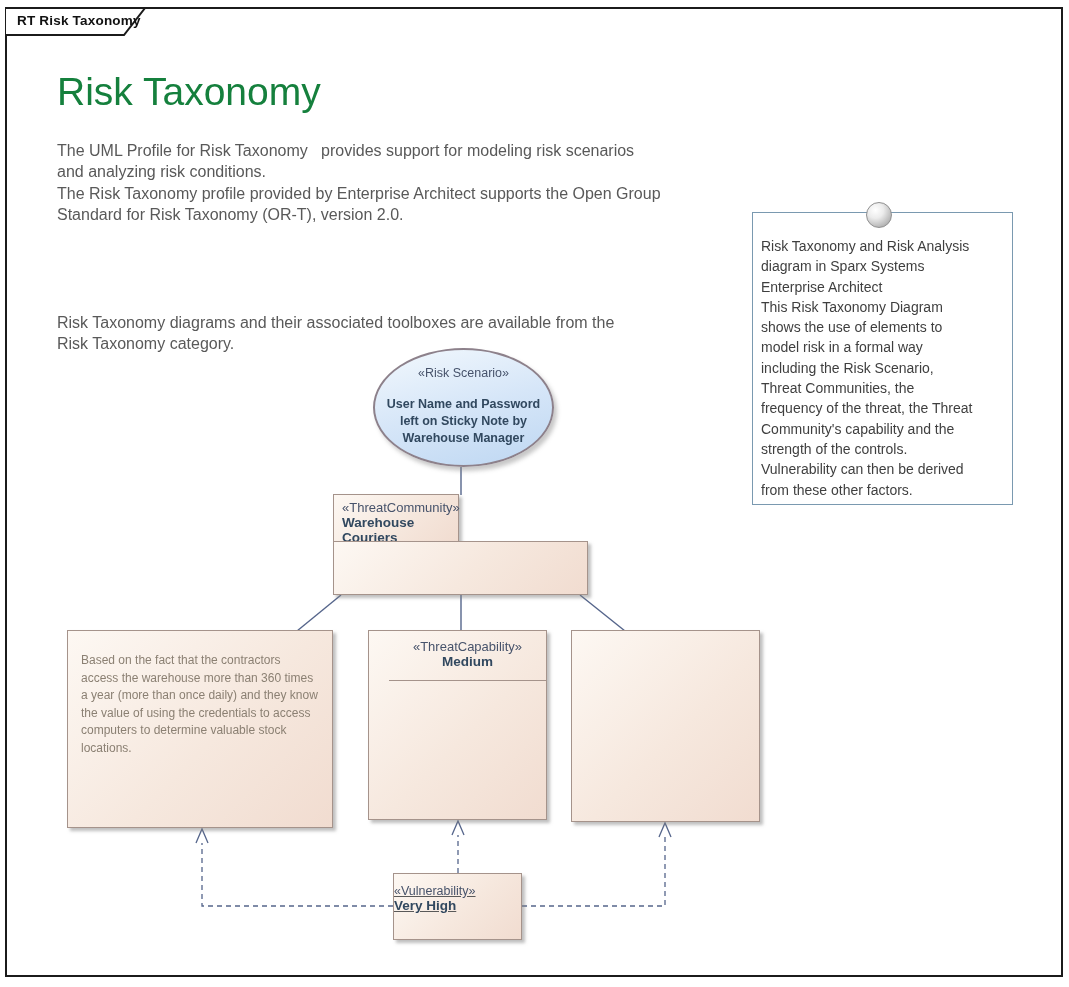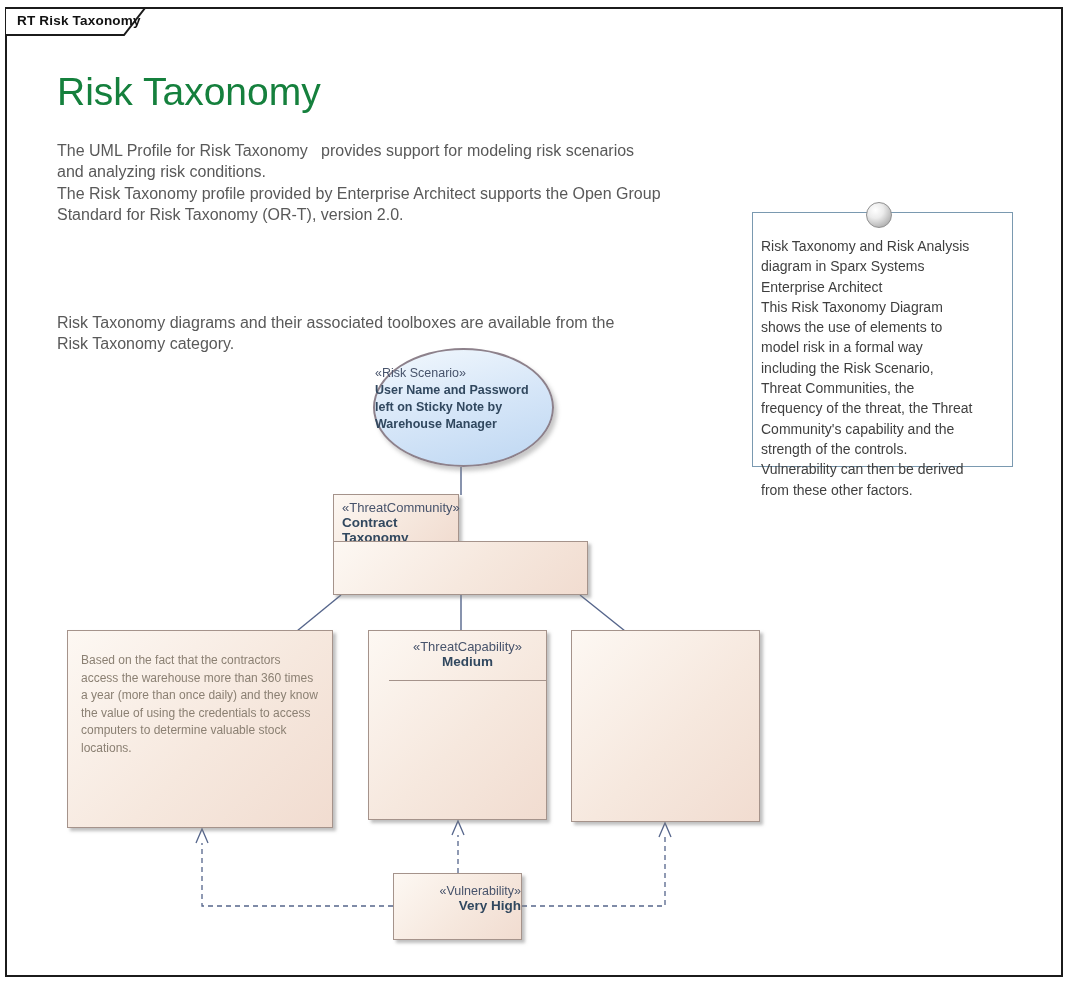--- a/index.html
+++ b/index.html
@@ -21,21 +21,21 @@
 
   
   .title { left:57px; top:70px; font-size:39px; font-weight:normal;
     color:#15803d; z-index:2; }
   .para { left:57px; width:660px; font-size:16px; line-height:21.3px;
     color:#595959; white-space:pre-wrap; z-index:2; }
   .p1 { top:140px; }
   .p2 { top:268px;margin-top:44px; }
 
   
-  .note { left:752px; top:212px; width:261px; height:255px;
+  .note { left:752px; top:212px; width:261px; height:293px;
     border:1px solid #7a99b0; background:#ffffff; z-index:2; }
   .note-text { position:absolute; left:8px; top:23px; right:5px;
     font-size:14px; line-height:20.3px; color:#3f3f3f; white-space:pre-line; }
   .sphere { left:866px; top:202px; width:26px; height:26px; border-radius:50%;
     border:1px solid #909090; z-index:3;
     background:radial-gradient(circle at 35% 30%, #ffffff 0%, #ececec 35%, #bdbdbd 70%, #8f8f8f 100%); }
 
   
   .connectors { left:0; top:0; z-index:1; }
   .connectors line, .connectors polyline, .connectors path {
@@ -57,31 +57,31 @@
 
   .node .hdr { height:50px; border-bottom:1px solid #a5938b;
     text-align:center; padding-top:8px; }
   .node .body { padding:21px 12px 0 13px; font-size:12px; line-height:17.5px;
     color:#8b8073; }
   .box1 { left:67px;  top:630px; width:266px; height:198px; }
   .box2 { left:368px; top:630px; width:179px; height:190px;padding-left:20px; }
   .box3 { left:571px; top:630px; width:189px; height:192px; }
 
   .vuln { left:393px; top:873px; width:129px; height:67px;
-    text-align:right; padding-top:10px; }
+    text-align:left; padding-top:10px;text-decoration:underline; }
   .vuln .stereo { font-size:12.5px; }
 
   
   .ellipse { left:373px; top:348px; width:181px; height:119px;
     border-radius:50%; border:2px solid #8d818b;
     background:linear-gradient(165deg, #f2f8fd 0%, #d6e6f8 50%, #bed7f2 100%);
     box-shadow:3px 4px 4px rgba(130,130,130,0.45);
-    z-index:2; text-align:left; }
+    z-index:2; text-align:center; }
   .ellipse .stereo { margin-top:16px; font-size:12.5px; }
-  .ellipse .ename { margin-top:2px; font-size:12.5px; font-weight:bold;
+  .ellipse .ename { margin-top:16px; font-size:12.5px; font-weight:bold;
     color:#31485f; line-height:17px; white-space:pre-line; }
 </style>
 </head>
 <body>
 
 <div class="abs frame-border"></div>
 <svg class="abs frame-tab-shape" width="150" height="30" viewBox="0 0 150 30">
   <polygon points="0,1 140,1 119,28 0,28"></polygon>
 </svg>
 <div class="abs frame-tab-label">RT Risk Taxonomy</div>
@@ -136,21 +136,21 @@
 
 <div class="abs ellipse">
   <div class="stereo">«Risk Scenario»</div>
   <div class="ename">User Name and Password
 left on Sticky Note by
 Warehouse Manager</div>
 </div>
 
 <div class="uml tc-header">
   <div class="stereo">«ThreatCommunity»</div>
-  <div class="bname">Contract Taxonomy</div>
+  <div class="bname">Warehouse Couriers</div>
 </div>
 <div class="uml tc-body"></div>
 
 <div class="uml node box1">
   <div class="body">Based on the fact that the contractors access the warehouse more than 360 times a year (more than once daily) and they know the value of using the credentials to access computers to determine valuable stock locations.</div>
 </div>
 
 <div class="uml node box2">
   <div class="hdr">
     <div class="stereo">«ThreatCapability»</div>

